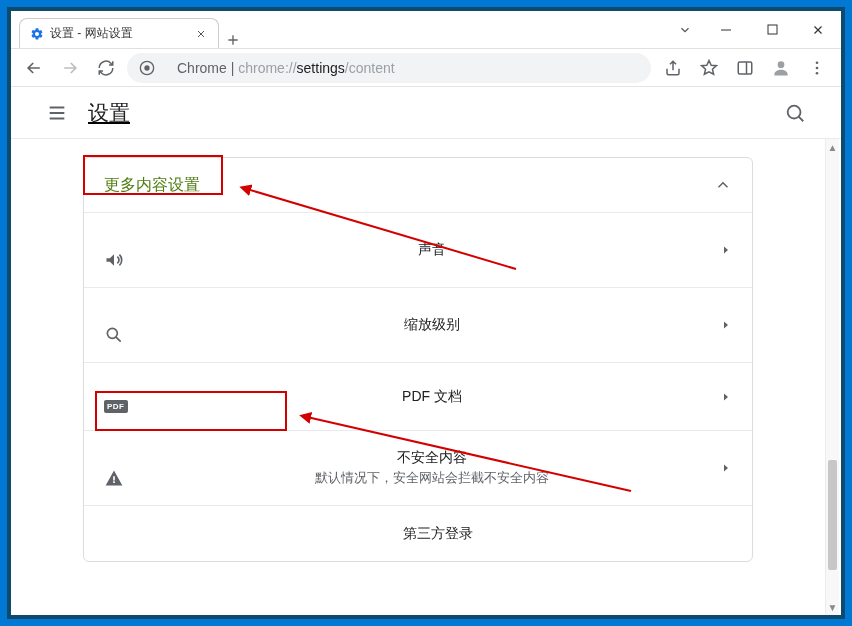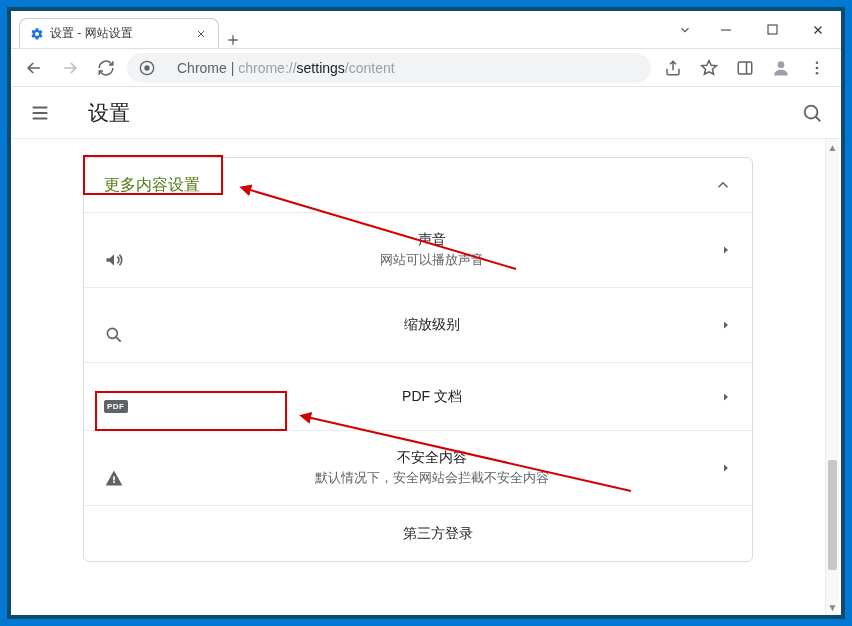--- a/index.html
+++ b/index.html
@@ -21,21 +21,21 @@
   .toolbar { height: 38px; display: flex; align-items: center; padding: 0 8px; gap: 6px; border-bottom: 1px solid #e4e4e4; }
   .toolbar .icon-btn { width: 30px; height: 30px; display: flex; align-items: center; justify-content: center; color: #5f6368; border-radius: 50%; }
   .toolbar .nav-forward { color: #bdbdbd; }
   .omnibox { flex: 1; height: 30px; background: #f1f3f4; border-radius: 15px; display: flex; align-items: center; padding: 0 12px; gap: 22px; color: #5f6368; font-size: 14px; }
   .omnibox .url { color: #5f6368; }
   .omnibox .url .muted { color: #9aa0a6; }
   .omnibox .url .dark { color: #202124; }
   .right-icons { display: flex; align-items: center; gap: 4px; }
   .right-icons .icon-btn { width: 32px; }
   
-  .settings-header { height: 52px; display: flex; align-items: center; padding: 0 18px; gap: 37px; border-bottom: 1px solid #e8eaed; }
+  .settings-header { height: 52px; display: flex; align-items: center; padding: 0 35px; gap: 20px; border-bottom: 1px solid #e8eaed; text-decoration: underline; }
   .settings-header .menu { color: #5f6368; }
   .settings-header .title { font-size: 21px; color: #202124; }
   .settings-header .spacer { flex: 1; }
   .settings-header .search { color: #5f6368; }
   
   .content-wrap { flex: 1; position: relative; overflow: hidden; }
   .scroll-area { position: absolute; top: 0; left: 0; right: 16px; bottom: 0; overflow: hidden; }
   .card { margin: 18px 72px 0 72px; border: 1px solid #dadce0; border-radius: 6px; background: #fff; }
   .section-header { display: flex; align-items: center; height: 54px; padding: 0 20px; cursor: pointer; }
   .section-header .label { font-size: 16px; color: #4d7c0f; }
@@ -205,21 +205,20 @@
           <div class="iconcell">
               <span>
             <svg viewBox="0 0 24 24" width="20" height="20" fill="#5f6368">
                   <path d="M3 10v4h4l5 5V5L7 10H3z"></path>
                   <path d="M16 8a5 5 0 0 1 0 8M18.5 5.5a9 9 0 0 1 0 13" fill="none" stroke="#5f6368" stroke-width="2"></path>
                 </svg>
           </span>
             </div>
           <div class="textcell">
             <span class="title">声音</span>
-            <span class="subtitle">网站可以播放声音</span>
           </div>
           <span class="chev">
               <svg viewBox="0 0 24 24" width="12" height="12" fill="#5f6368">
                 <path d="M8 5l8 7-8 7z"></path>
               </svg>
             </span>
         </div>
 
 
         <div class="row short">

